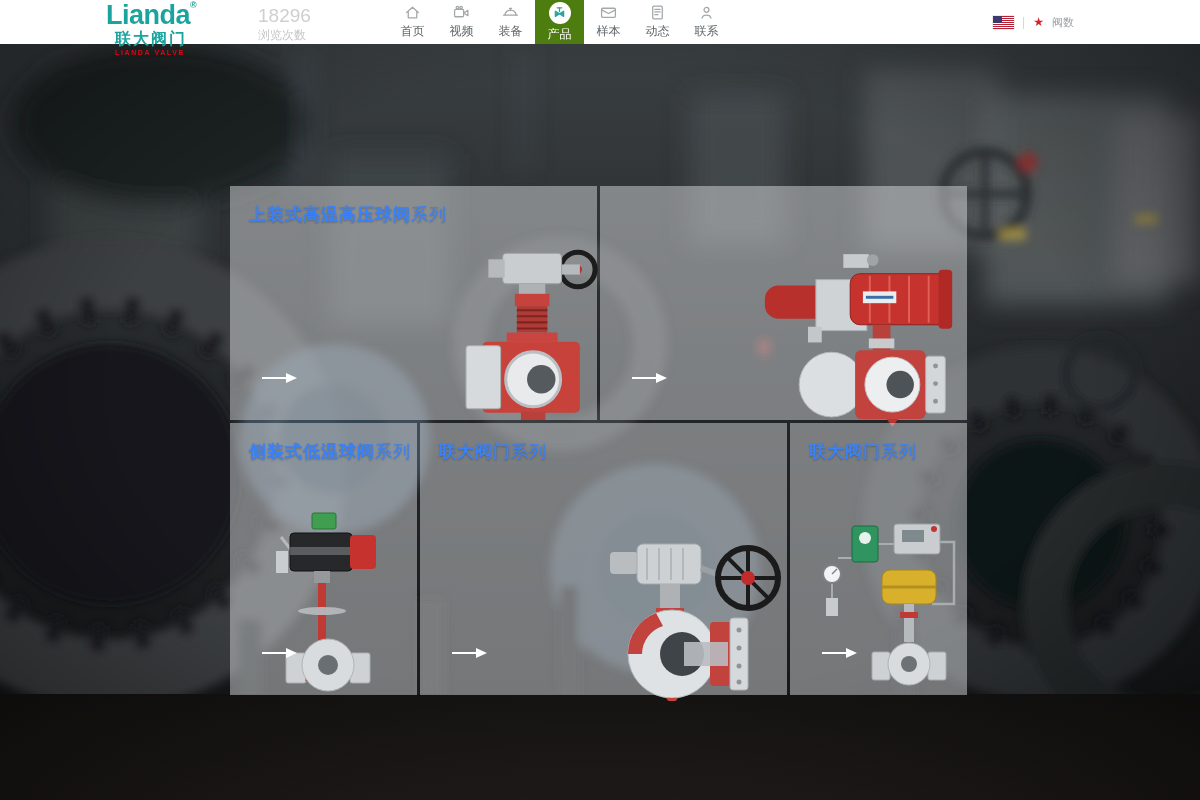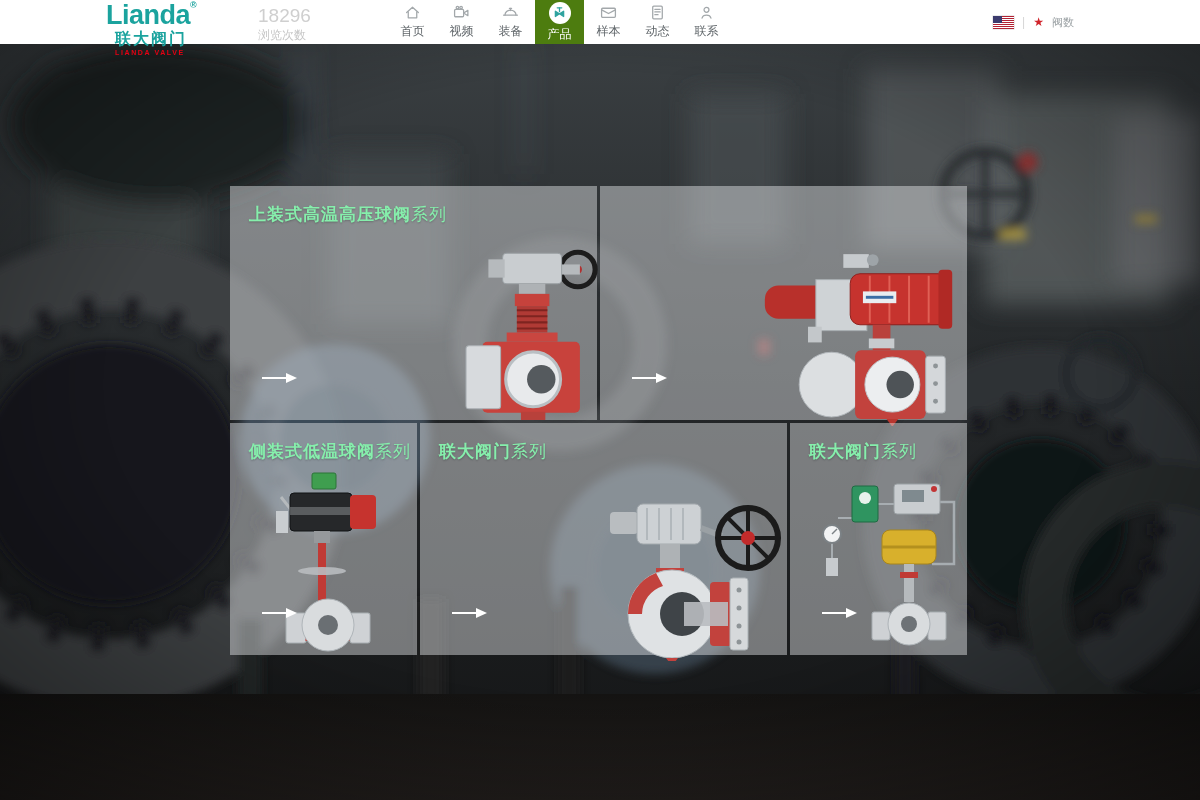--- a/index.html
+++ b/index.html
@@ -45,23 +45,23 @@
   .hero { position:absolute; top:44px; left:0; width:1200px; height:756px;
     background:#1c1e20; overflow:hidden; }
   .hero svg.bg { position:absolute; inset:0; width:100%; height:100%; }
 
   
   .cards { position:absolute; left:230px; top:142px; width:737px; z-index:10; }
   .card-row { display:flex; gap:3px; }
   .card-row + .card-row { margin-top:3px; }
   .card { position:relative; background:rgba(233,235,237,0.45); cursor:pointer; }
   .row1 .card { height:234px; }
-  .row2 .card { height:232px; }
+  .row2 .card { height:272px; }
   .c-w367 { width:367px; } .c-w187 { width:187px; } .c-w177 { width:177px; }
-  .card-title { position:absolute; left:19px; top:17px; font-size:17px; color:#86efac;
+  .card-title { position:absolute; left:19px; top:17px; font-size:17px; color:#3b82f6;
     letter-spacing:1px; white-space:nowrap; text-shadow:0 1px 2px rgba(0,0,0,0.25); }
   .card-title .t-bold { font-weight:bold; }
   .card-title .t-reg { font-weight:normal; }
   .card-arrow { position:absolute; left:32px; bottom:36px; width:36px; height:12px; }
   .valve { position:absolute; pointer-events:none; }
   .v1 { right:-12px; bottom:-2px; width:168px; height:183px; }
   .v2 { right:4px;  bottom:-6px; width:206px; height:176px; }
   .v3 { left:46px;  bottom:-2px; width:120px; height:190px; }
   .v4 { left:132px; bottom:-6px; width:230px; height:175px; }
   .v5 { left:26px;  bottom:-2px; width:150px; height:185px; }

